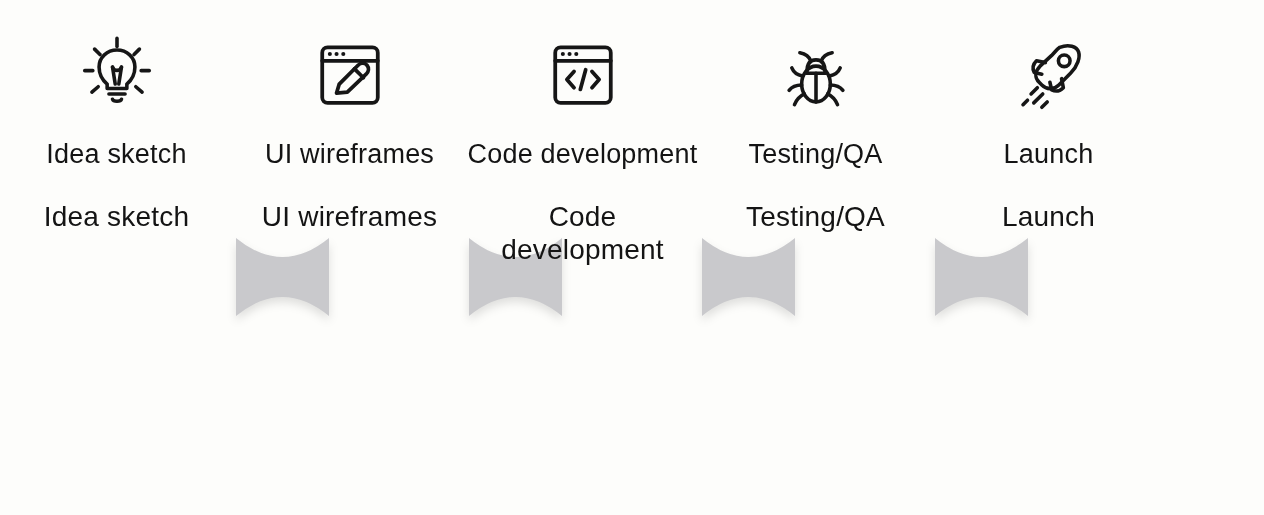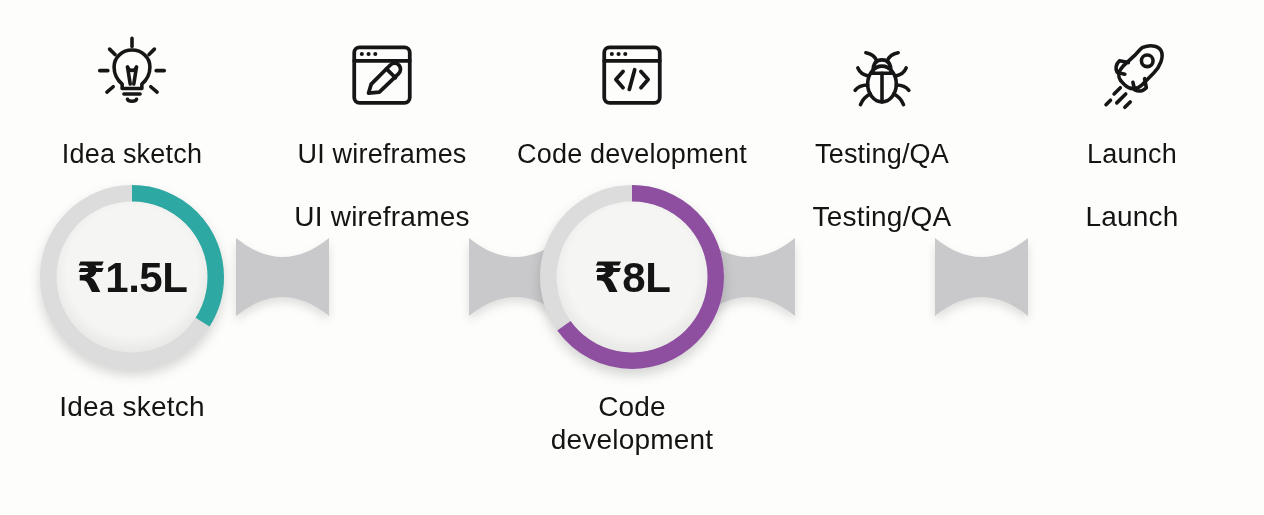--- a/index.html
+++ b/index.html
@@ -6,21 +6,21 @@
   body{
     width:1264px;height:515px;background:#fdfdfb;overflow:hidden;
     font-family:"Liberation Sans","DejaVu Sans",sans-serif;color:#141414;
     position:relative;
   }
   .timeline{
     position:relative;width:1264px;height:515px;
   }
   .stages{
     position:absolute;left:0;top:0;width:1264px;
-    display:flex;justify-content:center;z-index:2;gap:17px;
+    display:flex;justify-content:flex-start;z-index:2;
   }
   .stage{
     width:233px;padding-top:26px;
     display:flex;flex-direction:column;align-items:center;
     position:relative;z-index:2;
   }
   .icon-wrap{
     height:100px;display:flex;align-items:center;justify-content:center;
   }
   .icon-wrap svg{stroke:#161616;}
@@ -92,29 +92,20 @@
             <path d="M69,60 l7,6"></path>
           <path d="M37,57 C31,52 28,46 28,38 C28,27 37,19 48,19 C59,19 68,27 68,38 C68,46 65,52 59,57 L59,62 L37,62 Z"></path>
           <path d="M43,38 L46,57"></path>
             <path d="M53,38 L50,57"></path>
           <path d="M43,38 C45,43 51,43 53,38"></path>
           <path d="M39,68 H57"></path>
           <path d="M43,74 C44,77 52,77 53,74"></path>
         </svg>
       </div>
       <div class="top-label">Idea sketch</div>
-      <div class="ring-wrap">
-        <svg class="ringsvg" width="190" height="190" viewBox="0 0 190 190">
-          <circle class="track" cx="95" cy="95" r="83.5" fill="none" stroke-width="17" stroke="#dcdcdc"></circle>
-          <circle class="arc" cx="95" cy="95" r="83.5" fill="none" stroke-width="17" stroke-linecap="butt" transform="rotate(-90 95 95)" stroke="#2ea8a2" stroke-dasharray="178.4 525"></circle>
-          <circle class="inner" cx="95" cy="95" r="75.5" fill="#f5f5f3"></circle>
-          <circle cx="95" cy="95" r="75.5" fill="url(#discShade)"></circle>
-        </svg>
-        <div class="value">₹1.5L</div>
-      </div>
       <div class="bottom-label">Idea sketch</div>
     </div>
 
     <div class="stage">
       <div class="icon-wrap">
         <svg width="86" height="86" viewBox="0 0 96 96" fill="none" stroke-width="4.2" stroke-linecap="round" stroke-linejoin="round">
           <rect x="17" y="16" width="62" height="62" rx="6"></rect>
           <path d="M17,31 H79"></path>
           <circle cx="25.5" cy="23.5" r="2.3" fill="#161616" stroke="none"></circle>
           <circle cx="33" cy="23.5" r="2.3" fill="#161616" stroke="none"></circle>
@@ -134,29 +125,20 @@
           <path d="M17,31 H79"></path>
           <circle cx="25.5" cy="23.5" r="2.3" fill="#161616" stroke="none"></circle>
           <circle cx="33" cy="23.5" r="2.3" fill="#161616" stroke="none"></circle>
           <circle cx="40.5" cy="23.5" r="2.3" fill="#161616" stroke="none"></circle>
           <polyline points="38,43 30,52 38,61"></polyline>
           <polyline points="58,43 66,52 58,61"></polyline>
           <path d="M51,41 L45,63"></path>
         </svg>
       </div>
       <div class="top-label">Code development</div>
-      <div class="ring-wrap">
-        <svg class="ringsvg" width="190" height="190" viewBox="0 0 190 190">
-          <circle class="track" cx="95" cy="95" r="83.5" fill="none" stroke-width="17" stroke="#dcdcdc"></circle>
-          <circle class="arc" cx="95" cy="95" r="83.5" fill="none" stroke-width="17" stroke-linecap="butt" transform="rotate(-90 95 95)" stroke="#8f4fa1" stroke-dasharray="341.0 525"></circle>
-          <circle class="inner" cx="95" cy="95" r="75.5" fill="#f5f5f3"></circle>
-          <circle cx="95" cy="95" r="75.5" fill="url(#discShade)"></circle>
-        </svg>
-        <div class="value">₹8L</div>
-      </div>
       <div class="bottom-label">Code development</div>
     </div>
 
     <div class="stage">
       <div class="icon-wrap">
         <svg width="86" height="86" viewBox="0 0 96 96" fill="none" stroke-width="4" stroke-linecap="round" stroke-linejoin="round">
           <ellipse cx="48" cy="57" rx="16" ry="20"></ellipse>
           <path d="M38,43 C38,34 42,30 48,30 C54,30 58,34 58,43"></path>
           <path d="M37,45 H59"></path>
           <path d="M48,45 V77"></path>

